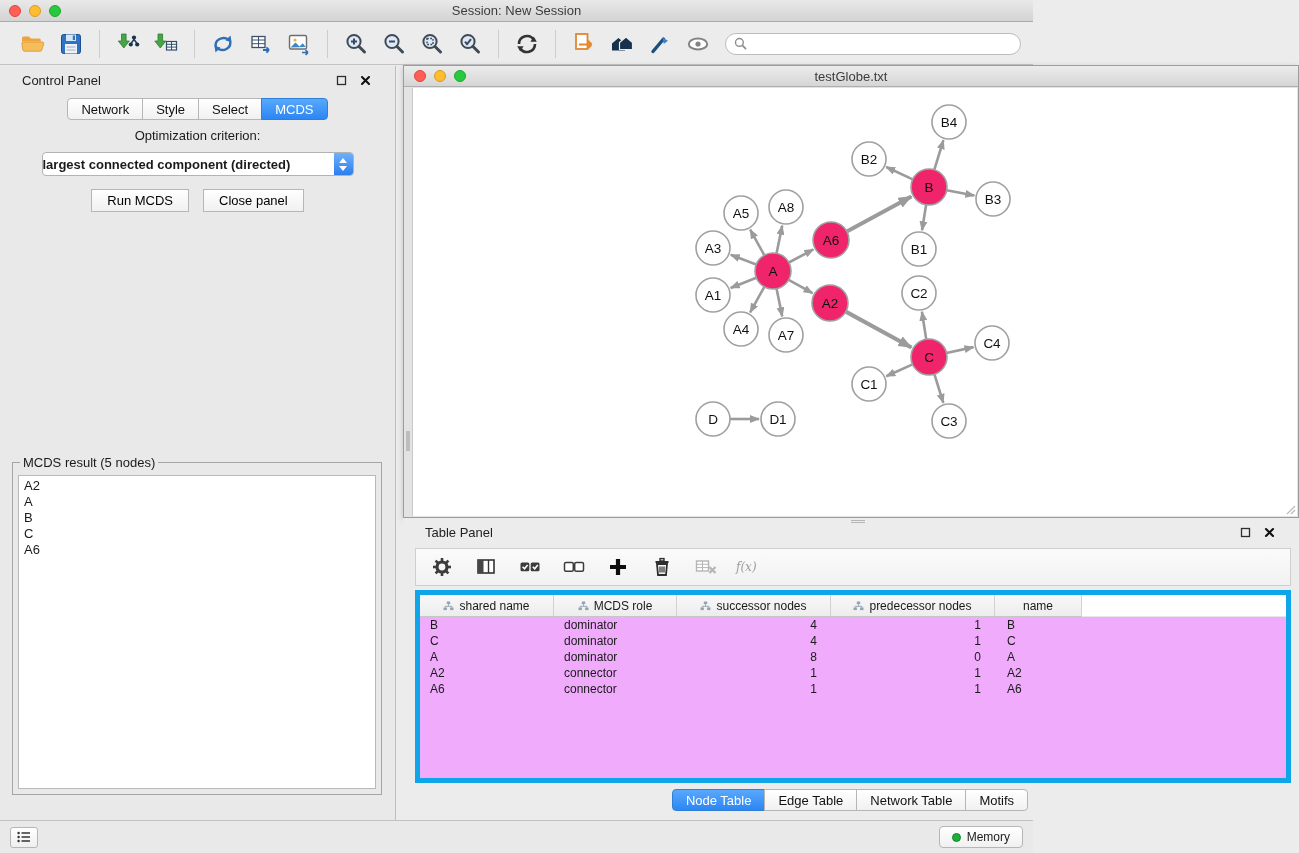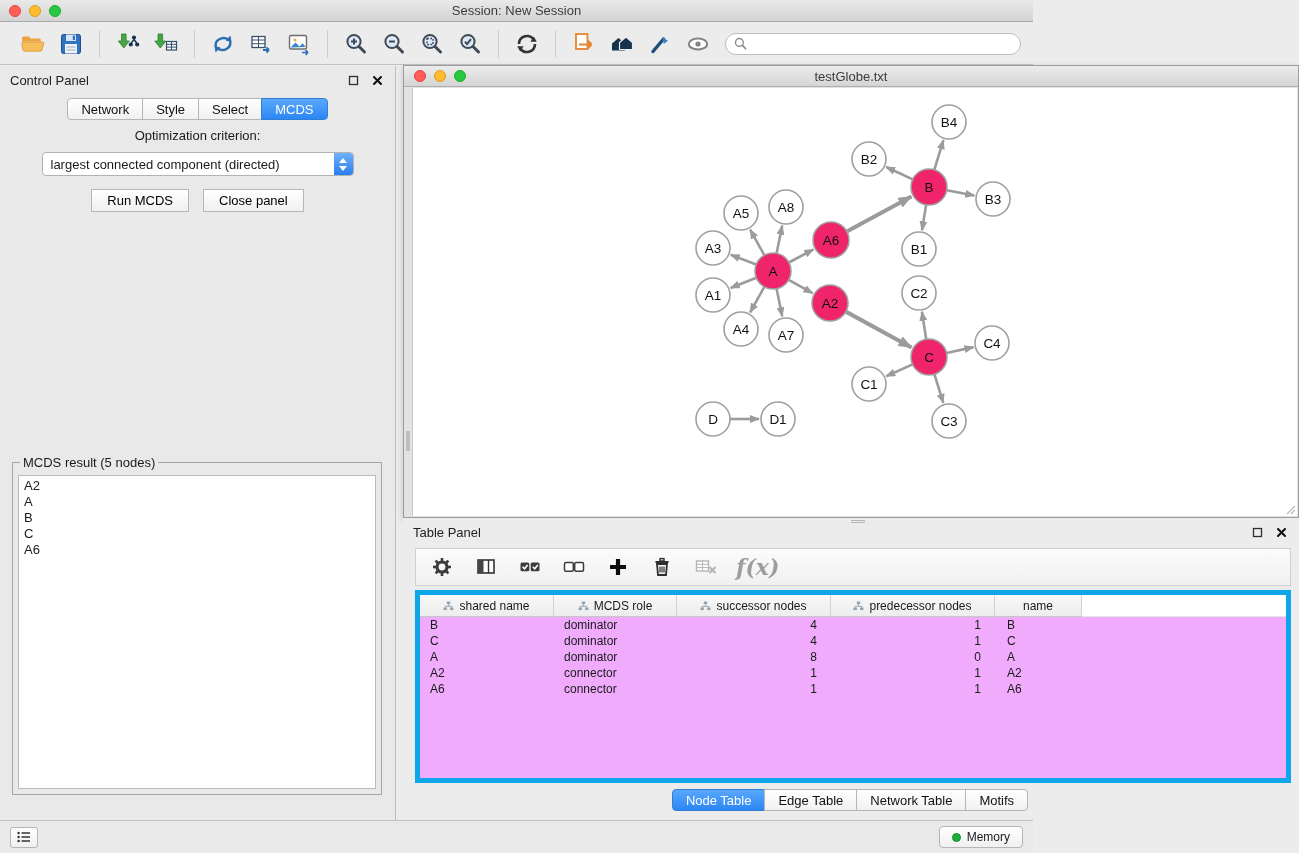--- a/index.html
+++ b/index.html
@@ -24,34 +24,34 @@
     display:flex; align-items:center; padding-left:14px; }
   .ticon { width:30px; height:30px; display:flex; align-items:center; justify-content:center; margin:0 4px; cursor:default; }
   .tsep { width:1px; height:28px; background:#cdcdcd; margin:0 9px; }
   .search { margin-left:auto; margin-right:12px; width:296px; height:22px; border:1px solid #bdbdbd;
     border-radius:12px; background:#fff; display:flex; align-items:center; padding:0 8px; gap:5px; }
   .search input { border:none; outline:none; flex:1; font-size:13px; background:transparent; font-family:inherit; }
 
   
   .control-panel { position:absolute; left:0; top:66px; width:396px; bottom:33px;
     background:#e9e9e9; border-right:1px solid #bdbdbd; }
-  .panel-header { height:28px; display:flex; align-items:center; padding:0 10px; font-size:13px; color:#222; }
+  .panel-header { height:28px; display:flex; align-items:center; padding:0 22px; font-size:13px; color:#222; }
   .panel-header .spacer { flex:1; }
   .panel-hicon { width:16px; height:14px; display:flex; align-items:center; justify-content:center; margin-left:8px; }
   .seg { display:inline-flex; }
   .seg .segbtn { background:linear-gradient(#ffffff,#f1f1f1); border:1px solid #b6b6b6; margin-left:-1px;
     padding:2px 13px; font-size:13px; color:#111; font-family:inherit; cursor:default; height:22px; }
   .seg .segbtn:first-child { border-radius:4px 0 0 4px; margin-left:0; }
   .seg .segbtn:last-child { border-radius:0 4px 4px 0; }
   .seg .active { background:linear-gradient(#58a8fd,#2c86f3); color:#fff; border-color:#2f7fd6; }
   .cp-tabs { display:flex; justify-content:center; margin-top:4px; }
   .cp-opt-label { text-align:center; margin-top:8px; font-size:13px; }
   .dropdown { margin:9px auto 0; width:312px; height:24px; background:#fff; border:1px solid #b3b3b3;
     border-radius:4px; display:flex; align-items:center; overflow:hidden; }
-  .dropdown .dval { flex:1; font-size:13px; padding-left:8px; white-space:nowrap; }
+  .dropdown .dval { flex:1; font-size:13px; white-space:nowrap;font-weight:bold; }
   .stepper { width:19px; height:100%; background:linear-gradient(#6db1fb,#2c7ef0);
     display:flex; flex-direction:column; align-items:center; justify-content:center; gap:3px; }
   .arr-up { width:0; height:0; border-left:4px solid transparent; border-right:4px solid transparent; border-bottom:5px solid #fff; }
   .arr-dn { width:0; height:0; border-left:4px solid transparent; border-right:4px solid transparent; border-top:5px solid #fff; }
   .cp-buttons { display:flex; justify-content:center; gap:14px; margin-top:13px; }
   .btn { background:linear-gradient(#ffffff,#f0f0f0); border:1px solid #b6b6b6; border-radius:0;
     padding:3px 15px; font-size:13px; font-family:inherit; cursor:default; }
   fieldset.mcds { position:absolute; left:12px; right:13px; top:389px; height:340px;
     border:1px solid #a5a5a5; padding:5px; }
   fieldset.mcds legend { font-size:13px; padding:0 3px; margin-left:2px; }
@@ -72,21 +72,21 @@
     background:#bdbdbd; box-shadow:0 8px 0 #bdbdbd; }
   svg text { font-family:"Liberation Sans", sans-serif; }
   .nw-resize { position:absolute; right:1px; bottom:1px; }
 
   
   .table-panel { position:absolute; left:403px; top:518px; width:896px; height:302px; background:#ececec; }
   .tp-toolbar { position:absolute; left:12px; right:8px; top:30px; height:38px;
     background:linear-gradient(#fbfbfb,#f1f1f1); border:1px solid #cfcfcf;
     display:flex; align-items:center; gap:16px; padding:0 12px; }
   .tp-icon { width:28px; height:28px; display:flex; align-items:center; justify-content:center; cursor:default; }
-  .fx { font-family:"DejaVu Serif", serif; font-style:italic; font-size:22px; color:#9d9d9d;font-weight:bold; }
+  .fx { font-family:"DejaVu Serif", serif; font-style:italic; font-size:12px; color:#9d9d9d; }
   .tp-table { position:absolute; left:12px; right:8px; top:72px; height:193px; background:#f0abfc;
     border:5px solid #0ea5e9; overflow:hidden; }
   .thead { display:grid; grid-template-columns:134px 123px 154px 164px 87px 1fr; height:22px; }
   .hcell { background:linear-gradient(#f8f8f8,#ededed); border-right:1px solid #d2d2d2; border-bottom:1px solid #c6c6c6;
     display:flex; align-items:center; justify-content:center; gap:5px; font-size:12px; white-space:nowrap; overflow:hidden; }
   .hfill { border-bottom:1px solid #e6e6e6; background:#fff; }
   .trow { display:grid; grid-template-columns:134px 123px 154px 164px 87px 1fr; height:16px; line-height:16px; font-size:12px; }
   .tcell { padding-left:10px; white-space:nowrap; overflow:hidden; }
   .num { text-align:right; padding-right:14px; padding-left:0; }
   .c4 { padding-left:12px; }

